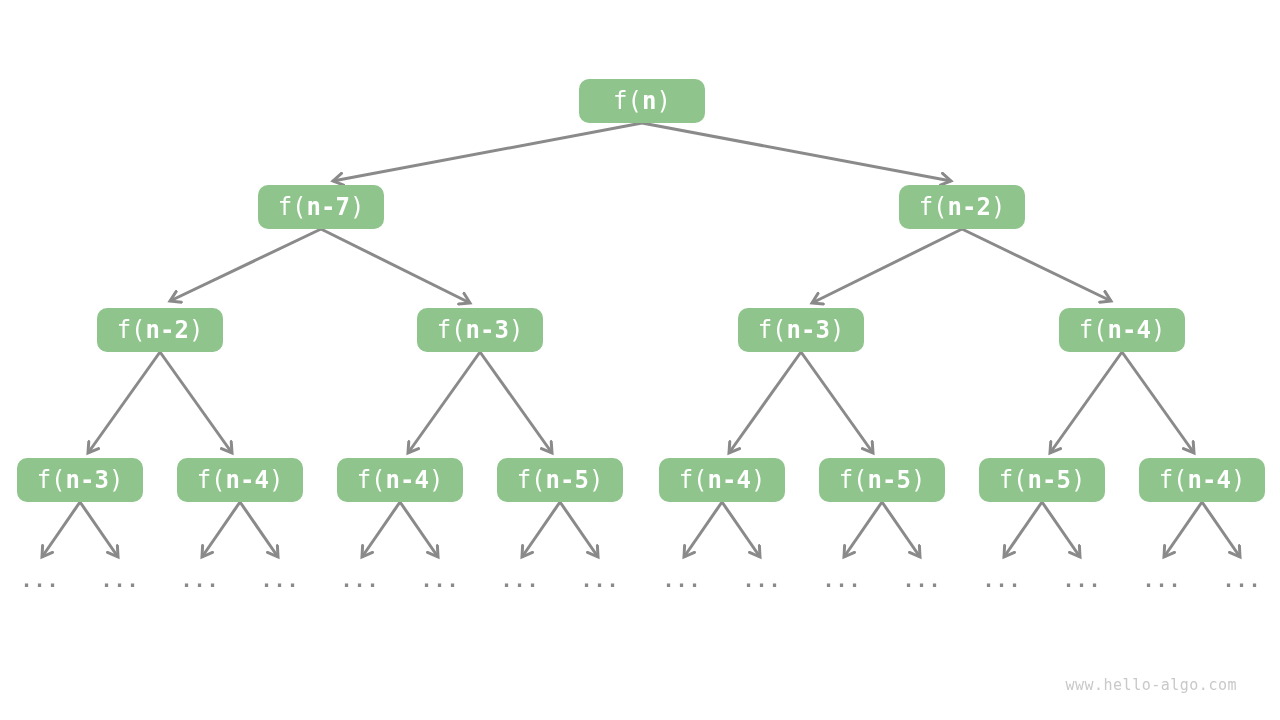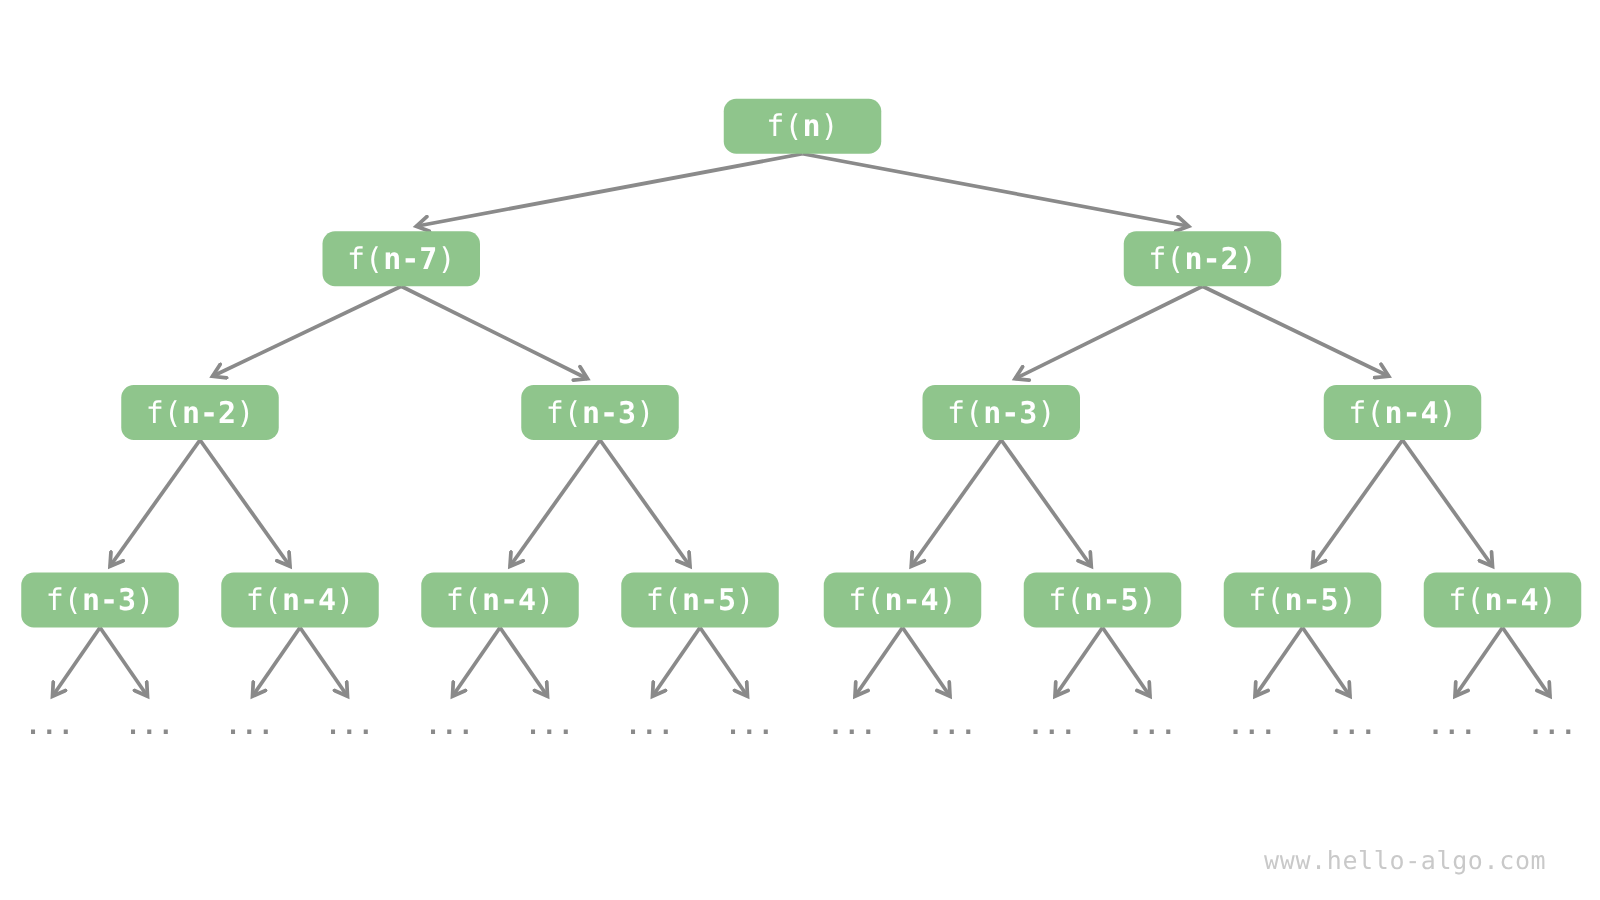--- a/index.html
+++ b/index.html
@@ -52,21 +52,21 @@
     text-align: center;
     font-size: 20px;
     font-weight: bold;
     letter-spacing: 1px;
     color: var(--ellipsis, #8a8a8a);
   }
   .watermark {
     position: absolute;
     top: 676px;
     right: 43px;
-    font-size: 20px;
+    font-size: 15px;
     letter-spacing: 0.5px;
     color: var(--watermark, #c9c9c9);
   }
 </style>
 </head>
 <body>
 
 <div class="canvas">
 
   <svg class="edges" viewBox="0 0 1280 720">

